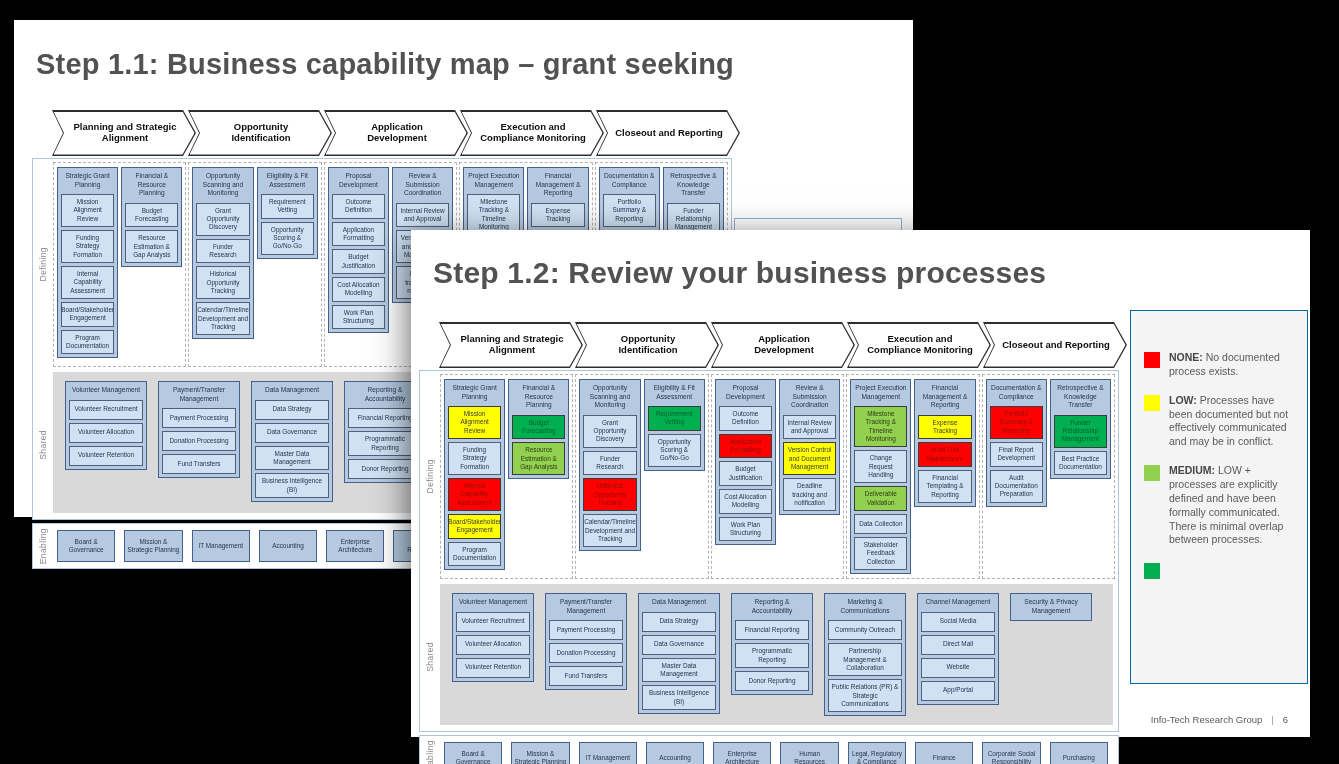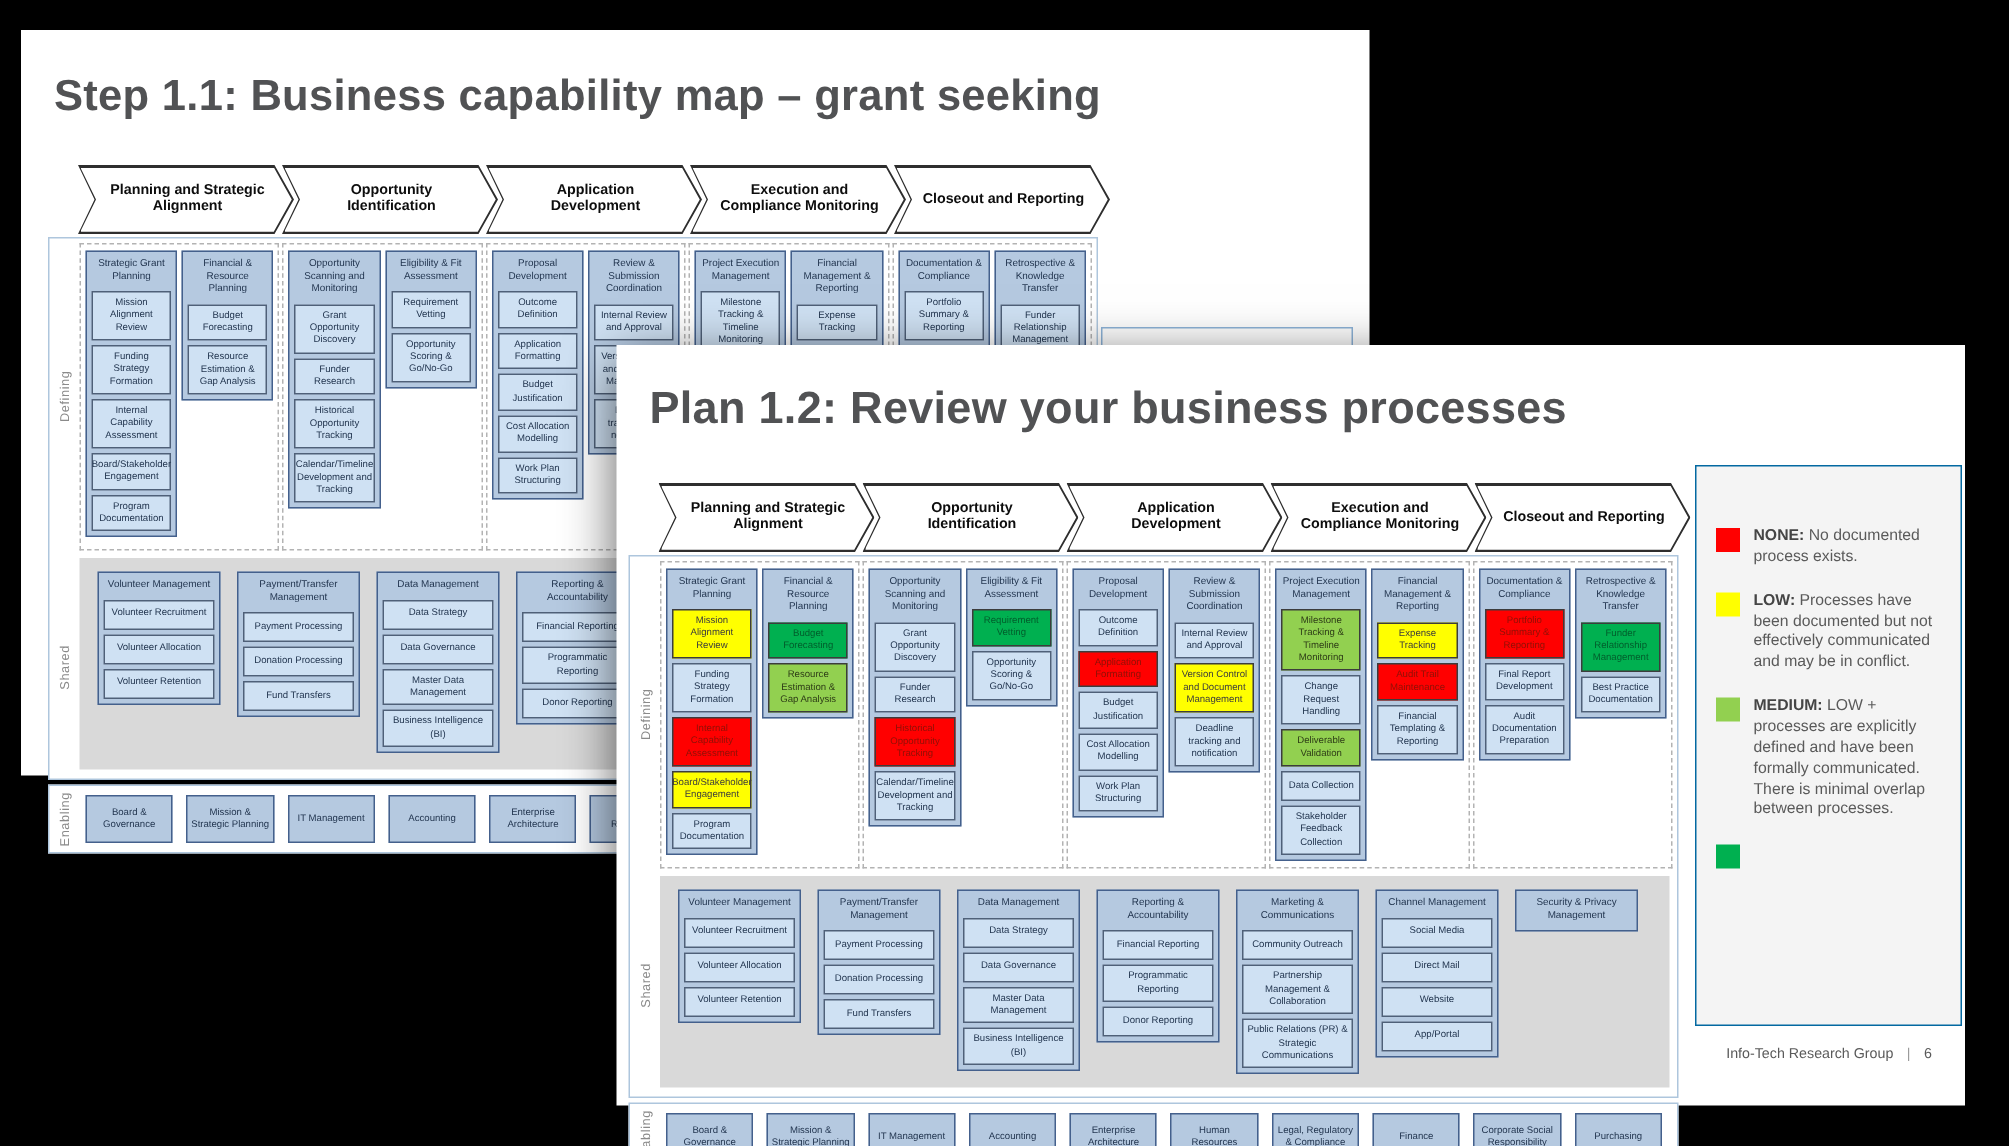--- a/index.html
+++ b/index.html
@@ -59,21 +59,21 @@
                 display:flex;flex-direction:column;gap:15px;}
   .l-item{display:flex;gap:9px;}
   .l-sq{width:16px;height:16px;flex:none;margin-top:1px;}
   .l-txt{font-size:10.5px;color:#5a5a5a;line-height:1.32;}
   .l-lbl{font-weight:bold;color:#454545;}
 
   
   .legend-mini{position:absolute;left:720px;top:198px;width:168px;height:84px;border:1px solid #8db3d8;
                background:#fff;box-sizing:border-box;padding:9px 12px;font-size:15px;font-weight:bold;color:#3f3f3f;}
 
-  .footer{position:absolute;right:22px;bottom:29px;font-size:9.5px;color:#5a5a5a;display:flex;gap:9px;align-items:center;}
+  .footer{position:absolute;right:22px;bottom:12px;font-size:9.5px;color:#5a5a5a;display:flex;gap:9px;align-items:center;}
   .f-sep{color:#9a9a9a;}
 </style>
 </head>
 <body>
 
 <div class="canvas">
 
   <div class="slide" id="slideBack">
     <div class="stitle">Step 1.1: Business capability map – grant seeking</div>
     <div class="map">
@@ -257,21 +257,21 @@
             <div class="en-item">Purchasing</div>
           </div>
       </div>
     </div>
     <div class="legend-mini">
       <span>Finance</span>
     </div>
   </div>
 
   <div class="slide" id="slideFront">
-    <div class="stitle">Plan 1.2: Review your business processes</div>
+    <div class="stitle">Step 1.2: Review your business processes</div>
     <div class="map">
       <div class="phases">
           <div class="chev" style="z-index: 20;">
             <div class="c-bg"></div>
             <div class="c-in">
               <span>Planning and Strategic Alignment</span>
             </div>
           </div>
           <div class="chev" style="z-index: 19;">
             <div class="c-bg"></div>

